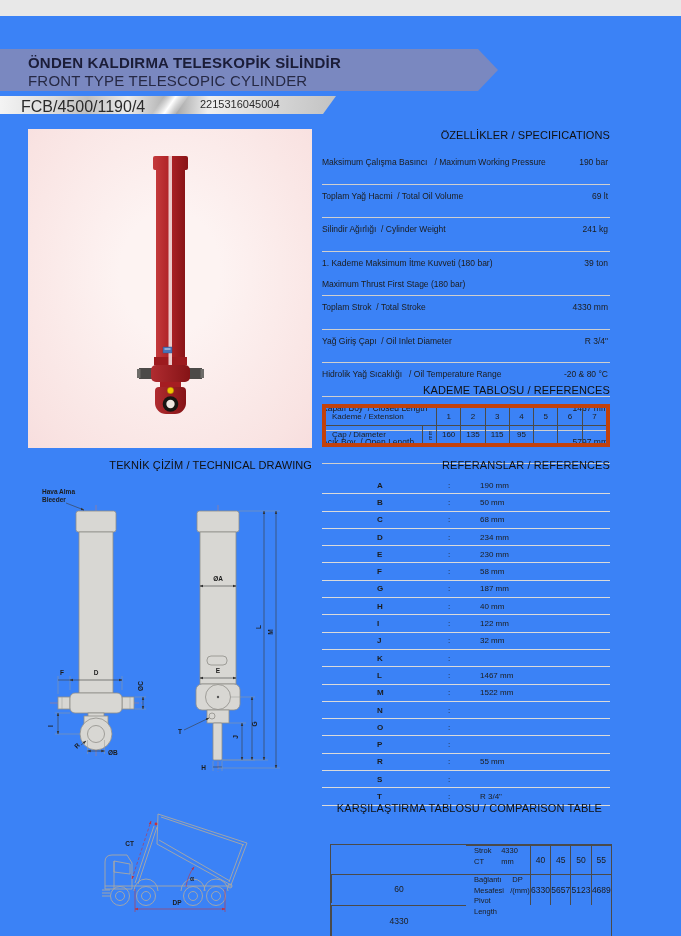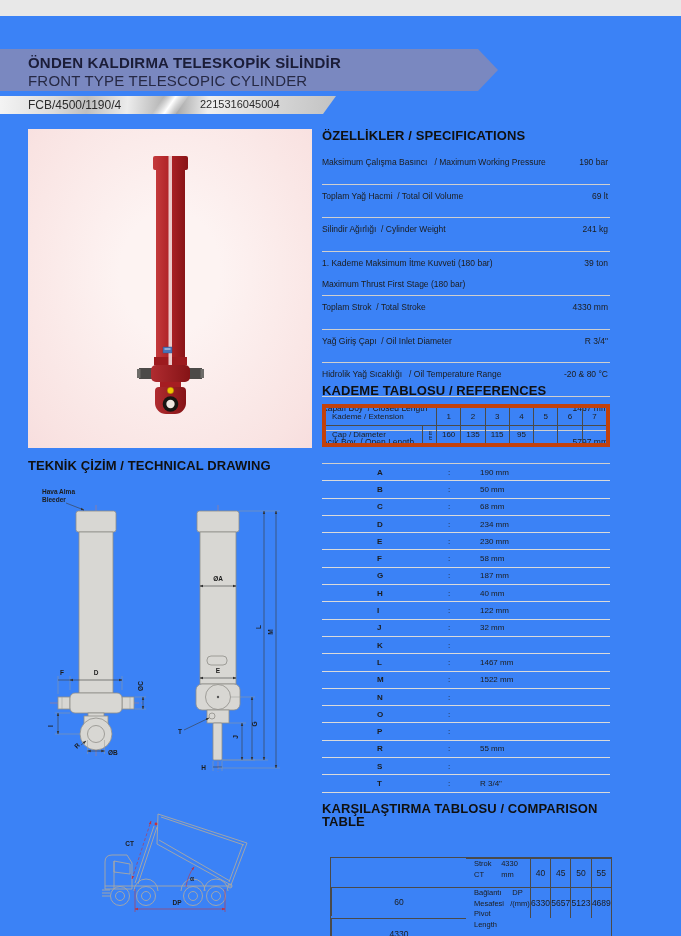--- a/index.html
+++ b/index.html
@@ -13,29 +13,29 @@
   .banner-title{position:absolute;left:28px;top:5px;font-size:15px;font-weight:bold;color:#1b1d38;letter-spacing:.2px;}
   .banner-sub{position:absolute;left:28px;top:23px;font-size:15px;color:#262944;letter-spacing:.2px;}
 
   
   .code-bar{position:absolute;left:0;top:80px;width:336px;height:18px;
     background:linear-gradient(95deg,#f4f4f4 0%,#dcdcdc 16%,#bfbfbf 26%,#ececec 38%,#a3a3a3 52%,#efefef 62%,#d8d8d8 80%,#c2c2c2 100%);
     clip-path:polygon(0 0,100% 0,calc(100% - 13px) 100%,0 100%);}
   .code-slash{position:absolute;left:158px;top:80px;width:24px;height:18px;
     background:linear-gradient(to right,rgba(255,255,255,0),#ffffff 50%,rgba(255,255,255,.15));
     transform:skewX(-35deg);}
-  .code1{position:absolute;left:28px;top:82px;font-size:12px;color:#2b2b2b;}
+  .code1{position:absolute;left:21px;top:82px;font-size:16px;color:#2b2b2b;}
   .code2{position:absolute;left:200px;top:82px;font-size:11px;color:#2b2b2b;}
 
   
   .photo{position:absolute;left:28px;top:113px;width:284px;height:319px;
     background:radial-gradient(ellipse at 50% 45%,#fdf3f2 25%,#f9e3e2 85%,#f7dede 100%);}
 
   
-  .sec-title{font-weight:bold;font-size:13px;color:#101010;text-align:left;line-height:13px;letter-spacing:.1px;}
+  .sec-title{font-weight:normal;font-size:11px;color:#101010;text-align:right;line-height:13px;letter-spacing:.1px;}
 
   
   .spec{position:absolute;left:322px;top:113px;width:288px;}
   .spec-rows{margin-top:9px;}
   .spec-row{display:flex;justify-content:space-between;align-items:flex-start;
             border-bottom:1px solid #cfcfcf;padding:6px 0;font-size:8.5px;line-height:1.25;}
   .spec-row .lbl{flex:1;padding-right:6px;}
   .spec-row .lbl2{margin-top:10px;}
   .spec-row .val{white-space:nowrap;padding-right:2px;}
 
@@ -315,20 +315,21 @@
       <line class="ext" x1="194" y1="288" x2="240" y2="288"></line>
       <line class="ext" x1="190" y1="296" x2="252" y2="296"></line>
       <line class="dim" x1="236" y1="39" x2="236" y2="288" marker-start="url(#ar)" marker-end="url(#ar)"></line>
       <text class="dtxt" x="233" y="155" transform="rotate(-90 233 155)" text-anchor="middle">L</text>
       <line class="dim" x1="248" y1="39" x2="248" y2="296" marker-start="url(#ar)" marker-end="url(#ar)"></line>
       <text class="dtxt" x="245" y="160" transform="rotate(-90 245 160)" text-anchor="middle">M</text>
     </g>
   </svg>
 
   <div class="refs">
+    <div class="sec-title">REFERANSLAR / REFERENCES</div>
     <div class="ref-rows">
 
         <div class="ref-row">
           <div class="k">A</div>
           <div class="colon">:</div>
           <div class="v">190 mm</div>
         </div>
 
         <div class="ref-row">
           <div class="k">B</div>

